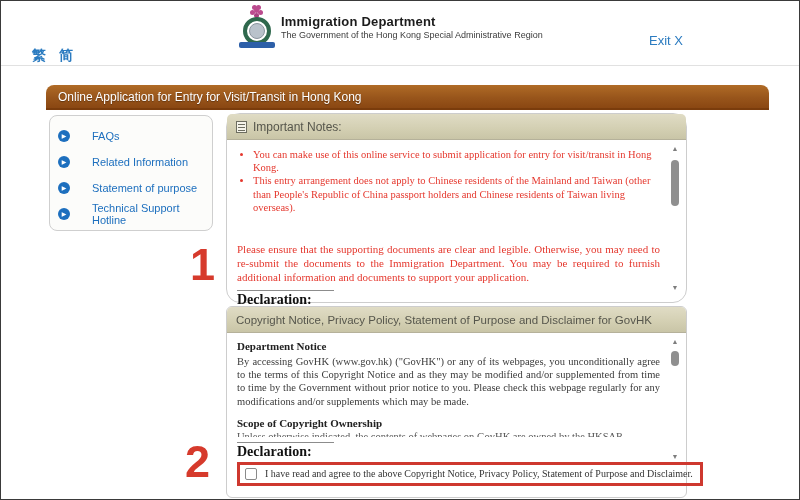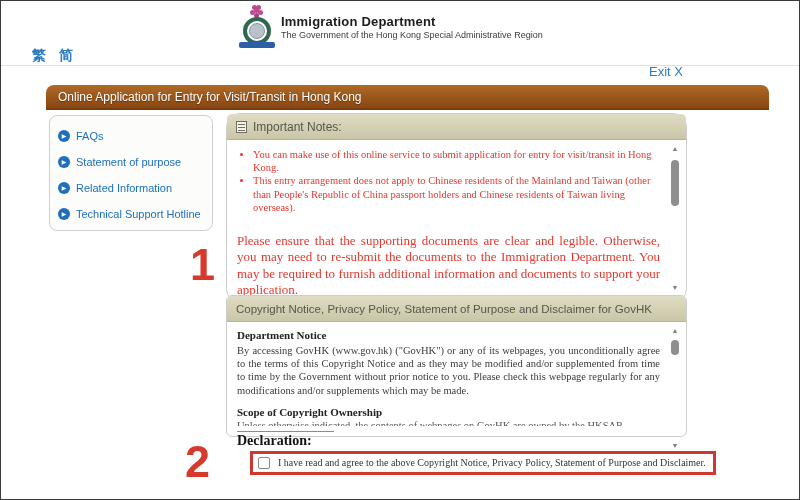--- a/index.html
+++ b/index.html
@@ -18,63 +18,63 @@
     border:4px solid #2f684d; background:#fff; }
   .globe { position:absolute; left:2px; top:2px; width:16px; height:16px; border-radius:50%;
     background:#b9c2cb; border:1px solid #8a949e; }
   .banner { position:absolute; left:2px; top:36px; width:36px; height:6px; background:#2d5fa8; border-radius:2px; }
   .agency-title { position:absolute; left:280px; top:13px; font-size:13px; font-weight:bold; color:#1c1c1c; letter-spacing:.2px;text-align:right; }
   .agency-sub { position:absolute; left:280px; top:29px; font-size:9px; color:#3c3c3c; }
 
   
   .lang { position:absolute; top:46px; font-size:14px; font-weight:bold; color:#2b7bc0; text-decoration:none; cursor:pointer; }
   .lang-trad { left:31px; } .lang-simp { left:58px; }
-  .exit { position:absolute; top:63px; right:116px; font-size:13px; color:#2b7bc0; text-decoration:none; cursor:pointer; }
+  .exit { position:absolute; top:32px; right:116px; font-size:13px; color:#2b7bc0; text-decoration:none; cursor:pointer; }
   .navrule { position:absolute; left:0; right:0; top:64px; height:1px; background:#e1e1e1; }
 
   
   .pagetitle {
     position:absolute; left:45px; top:84px; width:723px; height:25px;
     border-radius:8px 8px 0 0; background:linear-gradient(180deg,#b06b26 0%,#98551b 55%,#8a4712 100%);
     border-bottom:2px solid #7a3c0c; color:#fff; font-size:12px; font-weight:normal;
     line-height:24px; padding-left:12px; text-shadow:0 1px 1px rgba(0,0,0,.35);
   }
 
   
   .sidebar { position:absolute; left:48px; top:114px; width:164px; height:116px;
     background:#fcfcfa; border:1px solid #cfcfcf; border-radius:8px; padding:7px 8px; }
-  .side-item { display:flex; align-items:center; gap:6px; height:26px; cursor:pointer; }
+  .side-item { display:flex; align-items:center; gap:22px; height:26px; cursor:pointer; }
   .arrow-circ { width:12px; height:12px; min-width:12px; border-radius:50%; background:#1d6fbe;
     color:#fff; font-size:6px; line-height:12px; text-align:center; }
   .side-label { font-size:11px; color:#1d6fbe; }
 
   
   .panel { position:absolute; left:225px; width:461px; background:#fff;
     border:1px solid #cdcdcd; border-radius:6px; }
   .notes-box { top:112px; height:190px;border-radius:14px; }
-  .copy-box { top:294px; height:142px; }
+  .copy-box { top:305px; height:192px; }
   .panel-header { height:26px; display:flex; align-items:center; gap:6px; padding:0 9px;
     background:linear-gradient(180deg,#e0dcc5 0%,#d3cfb2 60%,#c9c5a7 100%);
     border-bottom:1px solid #b5b19a; border-radius:5px 5px 0 0;
     font-size:12px; color:#56564c; }
   .copy-box .panel-header { font-size:11.5px; }
   .notes-icon { position:relative; width:11px; height:12px; min-width:11px;
     border:1px solid #6d6d60; background:#f6f4ea; }
   .notes-icon::before { content:""; position:absolute; left:1px; right:1px; top:2px; height:1px;
     background:#6d6d60; box-shadow:0 3px 0 #6d6d60, 0 6px 0 #6d6d60; }
   .panel-body { position:relative; padding:7px 26px 0 10px;font-family:Liberation Serif, serif; }
 
   .red-list { margin:1px 0 0 16px; }
   .red-list li { color:#e5382e; font-size:10.5px; line-height:1.26; }
-  .red-para { margin-top:19px; color:#e5382e; font-size:13px; line-height:1.26; text-align:justify; }
+  .red-para { margin-top:29px; color:#e5382e; font-size:11px; line-height:1.26; text-align:justify; }
 
   .decl { margin-top:5px; width:97px; border-top:1px solid #8c8c8c; padding-top:1px;
     font-size:14px; font-weight:bold; color:#111; white-space:nowrap; }
   .cbrow { margin-top:2px; display:flex; gap:8px; width:fit-content;
-    border:3px solid #ce382f; padding:3px 7px 3px 5px; cursor:pointer;margin-left:13px; }
+    border:3px solid #ce382f; padding:3px 7px 3px 5px; cursor:pointer; }
   .checkbox { width:12px; height:12px; min-width:12px; border:1px solid #8a8a8a;
     background:#fff; border-radius:2px; }
   .cb-label { font-size:10px; color:#333; white-space:nowrap; }
 
   .copy-h { font-size:11px; font-weight:bold; color:#222; }
   .copy-text { margin-top:3px; font-size:10.5px; color:#3a3a3a; line-height:1.26; text-align:justify; }
   .copy-h2 { margin-top:9px; }
   .clipped { margin-top:2px; height:6px; overflow:hidden; font-size:10.5px; color:#555; }
 
   
@@ -116,25 +116,25 @@
 
   <div class="pagetitle">Online Application for Entry for Visit/Transit in Hong Kong</div>
 
   <nav class="sidebar">
     <div class="side-item">
       <span class="arrow-circ">▶</span>
       <span class="side-label">FAQs</span>
     </div>
     <div class="side-item">
       <span class="arrow-circ">▶</span>
-      <span class="side-label">Statement of purpose</span>
+      <span class="side-label">Related Information</span>
     </div>
     <div class="side-item">
       <span class="arrow-circ">▶</span>
-      <span class="side-label">Related Information</span>
+      <span class="side-label">Statement of purpose</span>
     </div>
     <div class="side-item">
       <span class="arrow-circ">▶</span>
       <span class="side-label">Technical Support Hotline</span>
     </div>
   </nav>
 
   <section class="panel notes-box">
     <div class="panel-header">
       <span class="notes-icon"></span>

